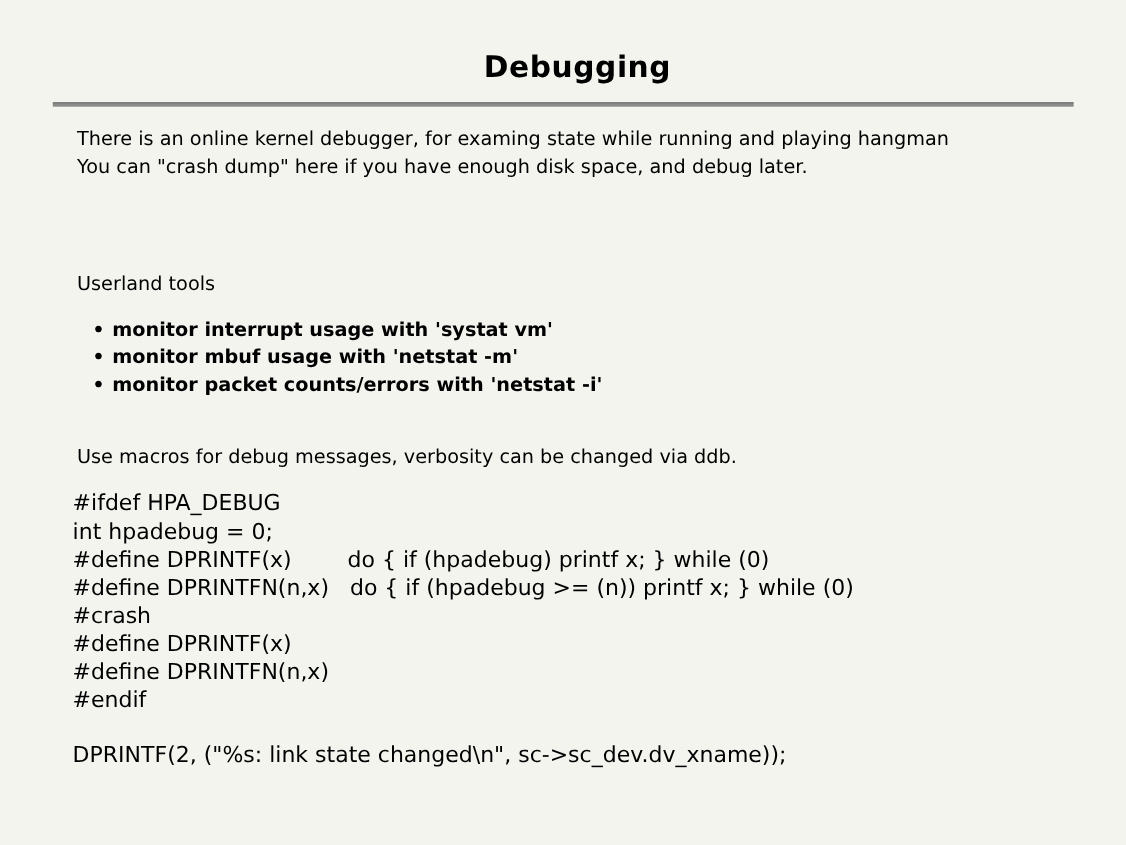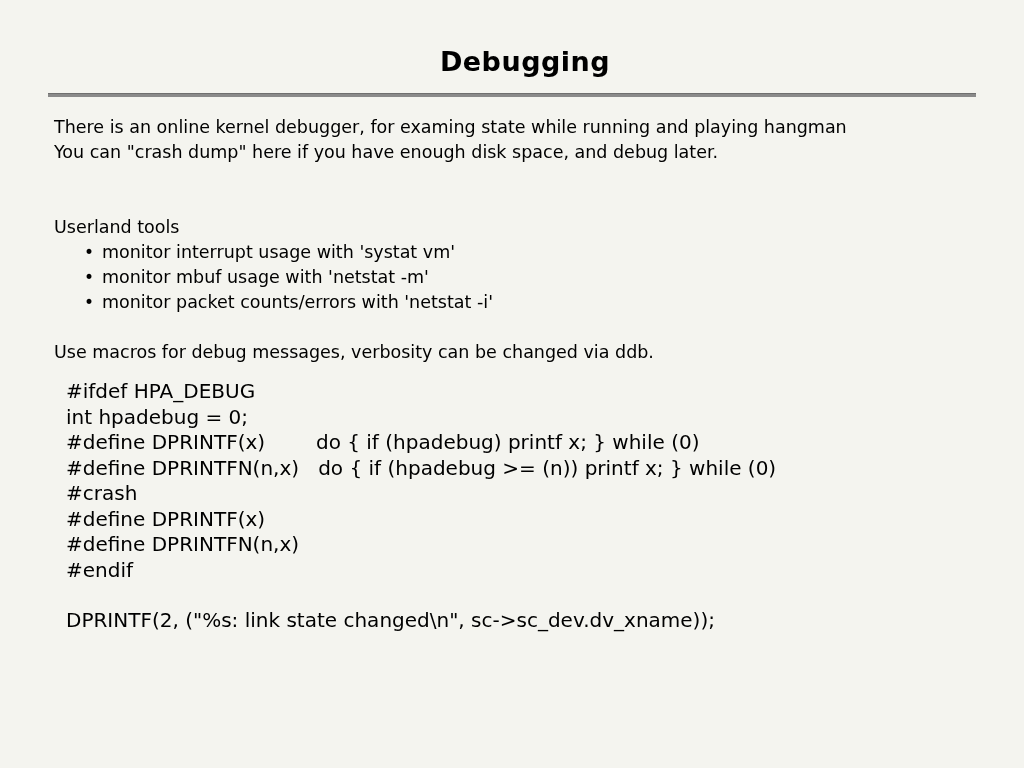--- a/index.html
+++ b/index.html
@@ -36,32 +36,33 @@
     background: #8a8a8a;
     border-top: 1px solid #6f6f6f;
   }
   .body {
     margin: 18px 0 0 0;
     padding: 0 52px 0 54px;
     font-size: 17.5px;
     line-height: 25px;
   }
   .para {
-    margin: 0;
+    margin: 16px;
   }
   .para-line {
     white-space: pre;
   }
   .spacer {
     height: 25px;
   }
   .bullets {
     list-style: none;
     margin: 0;
     padding: 0 0 0 26px;
+    font-weight: bold;
   }
   .bullets li {
     position: relative;
     padding-left: 22px;
     line-height: 25px;
     white-space: pre;
   }
   .bullets li::before {
     content: "\2022";
     position: absolute;

